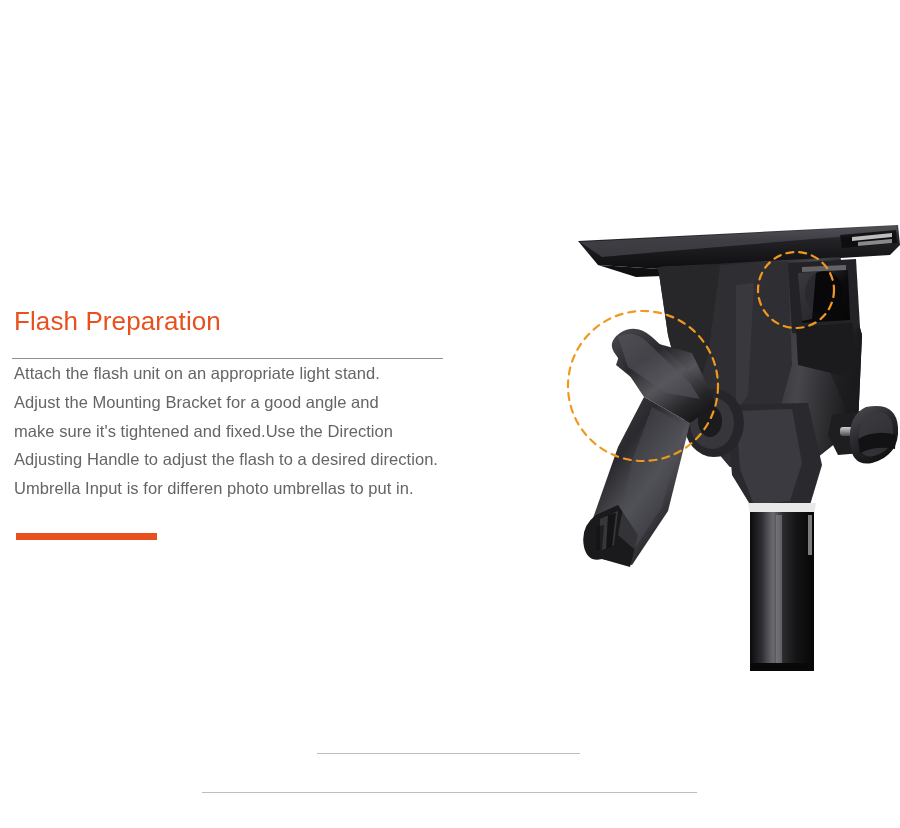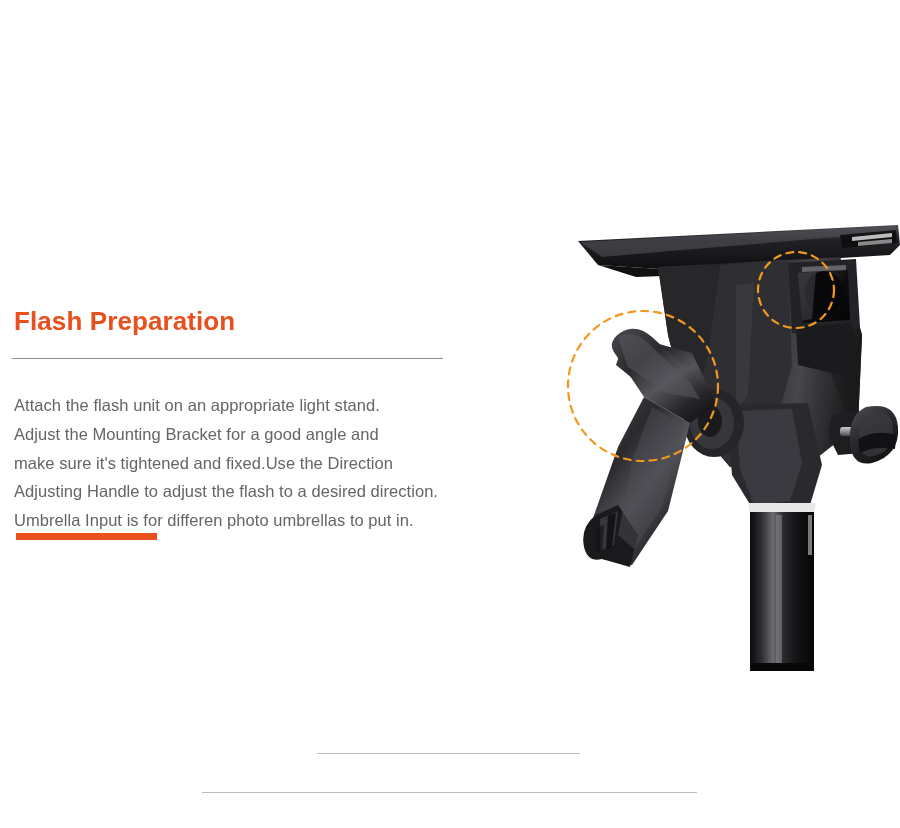--- a/index.html
+++ b/index.html
@@ -18,33 +18,33 @@
 
   
   .text-block {
     position:absolute;
     left:12px; top:305px;
     width:460px;
   }
   .section-title {
     font-size:26px;
     line-height:32px;
-    font-weight:700;
+    font-weight:400;
     color:#e8501d;
     letter-spacing:0.1px;
     padding-left:2px;
   }
   .title-rule {
     width:431px;
     height:1px;
     background:#8d8d8d;
     margin-top:21px;
   }
   .body-copy {
-    margin-top:32px;
+    margin-top:0;
     font-size:16.5px;
     line-height:28.8px;
     color:#656565;
     letter-spacing:0.05px;
     white-space:pre-line;
     padding-left:2px;
   }
   .accent-bar {
     position:absolute;
     left:16px; top:533px;

